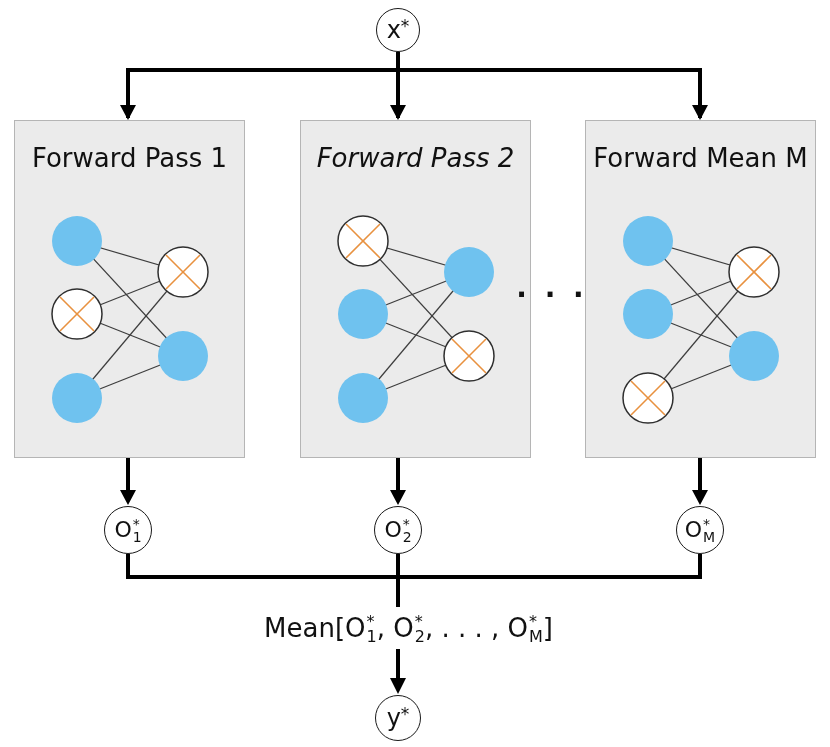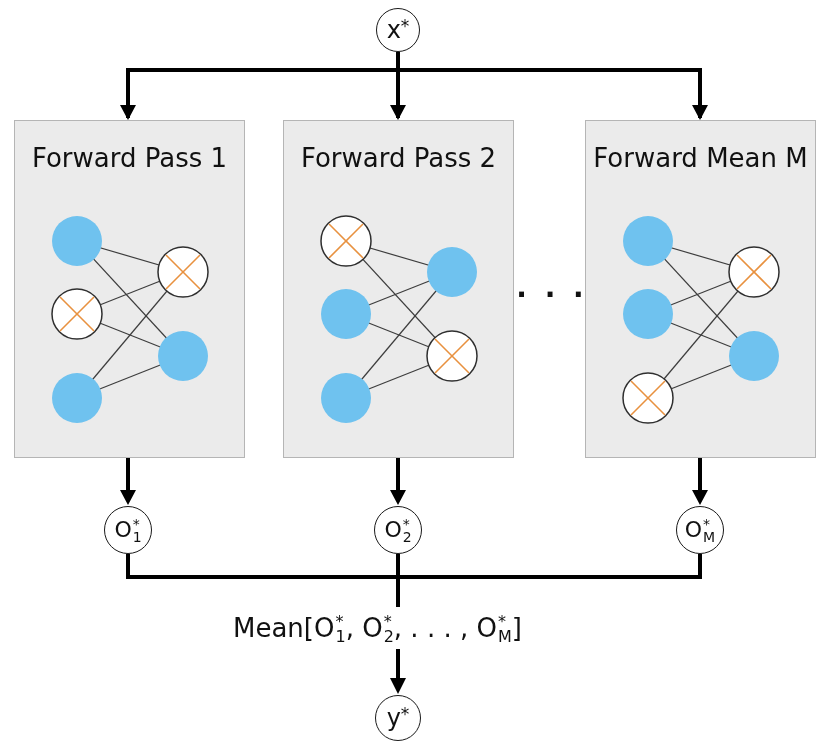--- a/index.html
+++ b/index.html
@@ -25,21 +25,21 @@
   .pass-box{position:absolute;top:120px;width:231px;height:338px;background:#ebebeb;
     border:1px solid #b5b5b5;box-sizing:border-box;}
   .pass-title{position:absolute;top:22px;left:0;width:100%;text-align:center;
     font-size:26px;color:#111;white-space:nowrap;}
   .network{position:absolute;left:0;top:55px;width:231px;height:283px;}
 
   .dots{position:absolute;left:514px;top:278px;width:76px;text-align:center;
     font-size:28px;font-weight:bold;color:#111;letter-spacing:4px;}
 
   .mean-label{position:absolute;left:233px;top:607px;width:320px;height:42px;
-    text-align:left;font-size:26px;color:#111;line-height:42px;white-space:nowrap;}
+    text-align:right;font-size:26px;color:#111;line-height:42px;white-space:nowrap;}
   .mean-label .o-stack .base{font-size:26px;}
   .mean-label .o-stack .supsub{font-size:16px;}
 </style>
 </head>
 <body>
 
 <div class="canvas">
 
   <svg class="overlay" viewBox="0 0 830 747" xmlns="http://www.w3.org/2000/svg">
 
@@ -84,21 +84,21 @@
         </g>
         <circle cx="62" cy="222" r="25" fill="#6fc2ef"></circle>
         <g>
           <circle cx="168" cy="96" r="25" fill="#ffffff" stroke="#2f2f2f" stroke-width="1.5"></circle>
           <line x1="151" y1="79" x2="185" y2="113" stroke="#e8913f" stroke-width="1.6"></line>
           <line x1="151" y1="113" x2="185" y2="79" stroke="#e8913f" stroke-width="1.6"></line>
         </g>
         <circle cx="168" cy="180" r="25" fill="#6fc2ef"></circle>
       </svg>
   </div>
-  <div class="pass-box" style="left:283px;">
+  <div class="pass-box" style="left:300px;font-style:italic;">
     <div class="pass-title">Forward Pass 2</div>
     <svg class="network" viewBox="0 0 231 283" xmlns="http://www.w3.org/2000/svg">
         <line x1="62" y1="65" x2="168" y2="96" stroke="#3d3d3d" stroke-width="1.2"></line>
         <line x1="62" y1="65" x2="168" y2="180" stroke="#3d3d3d" stroke-width="1.2"></line>
         <line x1="62" y1="138" x2="168" y2="96" stroke="#3d3d3d" stroke-width="1.2"></line>
         <line x1="62" y1="138" x2="168" y2="180" stroke="#3d3d3d" stroke-width="1.2"></line>
         <line x1="62" y1="222" x2="168" y2="96" stroke="#3d3d3d" stroke-width="1.2"></line>
         <line x1="62" y1="222" x2="168" y2="180" stroke="#3d3d3d" stroke-width="1.2"></line>
         <g>
           <circle cx="62" cy="65" r="25" fill="#ffffff" stroke="#2f2f2f" stroke-width="1.5"></circle>

